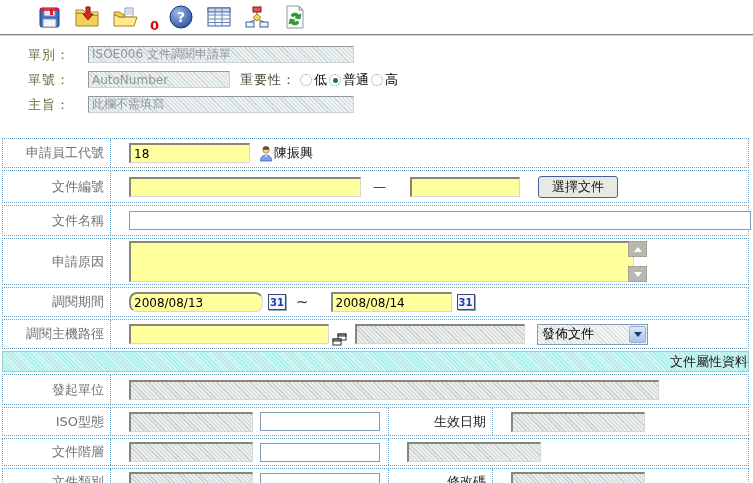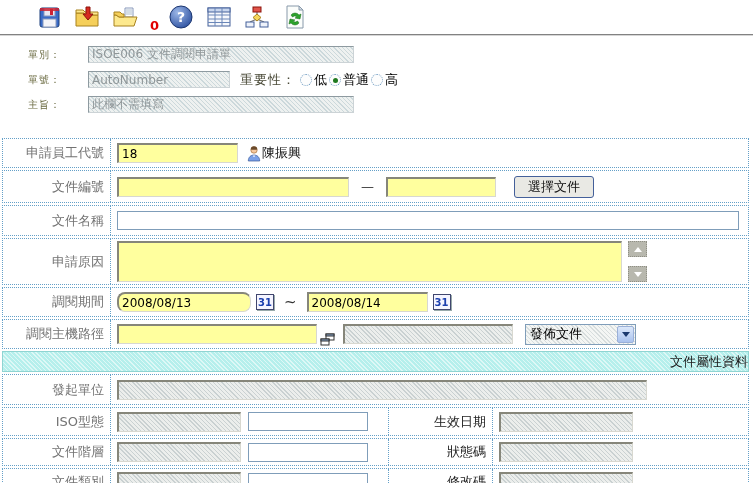--- a/index.html
+++ b/index.html
@@ -10,21 +10,21 @@
   .toolbar { height: 36px; display: flex; align-items: center; padding-left: 36px;
     border-bottom: 2px groove #d6d6d6; background: #fff; }
   .tbtn { width: 27px; height: 27px; border: none; background: transparent; padding: 0;
     margin-right: 11px; cursor: pointer; display: inline-flex; align-items: center; justify-content: center; }
   .tb-badge { color: #e00000; font-weight: bold; font-size: 13px; align-self: flex-end;
     margin: 0 8px 2px 0; line-height: 1; }
 
   
   .hform { padding: 10px 0 0 28px; }
   .hrow { display: flex; align-items: center; margin-bottom: 8px; height: 17px; }
-  .hlabel { color: #6b6b42; width: 60px; font-size: 10px; letter-spacing: 1px; }
+  .hlabel { color: #6b6b42; width: 60px; font-size: 13px; letter-spacing: 1px; }
   .hinput { height: 17px; font-size: 12px; color: #8f9698; padding: 0 3px;
     background-color: #eef1f0;
     background-image: repeating-linear-gradient(45deg, rgba(140,170,180,.35) 0, rgba(140,170,180,.35) 1px, transparent 1px, transparent 3px);
     border: 1px solid; border-color: #8e9aa0 #ccd3d6 #ccd3d6 #8e9aa0;
     font-family: "DejaVu Sans", sans-serif; }
   .w-long { width: 266px; }
   .w-short { width: 142px; }
   .implabel { color: #4a4a38; margin: 0 4px 0 10px; letter-spacing: 1px; }
   .radio-item { display: inline-flex; align-items: center; margin-right: 2px; cursor: pointer; }
   .radio-dot { width: 12px; height: 12px; border-radius: 50%; border: 1px dotted #6f9cc2;
@@ -45,21 +45,21 @@
   .h30 { height: 30px; } .h33 { height: 33px; } .h31 { height: 31px; } .h47 { height: 47px; }
   .h29 { height: 29px; } .h28 { height: 28px; }
 
   .sectionrow { border: 1px solid #8fd4d2; margin-bottom: 2px; height: 21px;
     display: flex; align-items: center; justify-content: flex-end;
     background-color: #b5efec;
     background-image: repeating-linear-gradient(45deg, rgba(255,255,255,.55) 0, rgba(255,255,255,.55) 1px, transparent 1px, transparent 3px);
     color: #1c1c1c; }
 
   
-  .inp { height: 20px; font-size: 12px; padding: 0 3px; font-family: "DejaVu Sans", sans-serif; }
+  .inp { height: 20px; font-size: 12px; padding: 0 3px; font-family: "DejaVu Sans", sans-serif; margin-left: 12px; }
   .yellow { background-color: #ffff9e;
     background-image: radial-gradient(rgba(205,205,110,.9) .5px, transparent .6px);
     background-size: 4px 4px; color: #000;
     border-top: 2px solid #86867a; border-left: 2px solid #86867a;
     border-right: 1px solid #d8d8d0; border-bottom: 1px solid #d8d8d0; }
   .grayd { background-color: #eceeec;
     background-image: repeating-linear-gradient(45deg, rgba(150,165,170,.4) 0, rgba(150,165,170,.4) 1px, transparent 1px, transparent 3px);
     color: #8f9698;
     border-top: 2px solid #86867a; border-left: 2px solid #86867a;
     border-right: 1px solid #d8d8d0; border-bottom: 1px solid #d8d8d0; }
@@ -316,21 +316,20 @@
       <input class="inp grayd" style="width: 134px;" readonly="" value="">
     </div>
   </div>
 
   <div class="trow h28">
     <div class="tlabel">文件階層</div>
     <div class="tfield mid">
       <input class="inp grayd" style="width: 124px;" readonly="" value="">
       <input class="inp whitei" style="width: 120px; height: 19px; margin-left: 7px;" value="">
     </div>
-    <div class="tlabel2">狀態碼</div>
     <div class="tfield">
       <input class="inp grayd" style="width: 134px;" readonly="" value="">
     </div>
   </div>
 
   <div class="trow h28">
     <div class="tlabel">文件類別</div>
     <div class="tfield mid">
       <input class="inp grayd" style="width: 124px;" readonly="" value="">
       <input class="inp whitei" style="width: 120px; height: 19px; margin-left: 7px;" value="">

